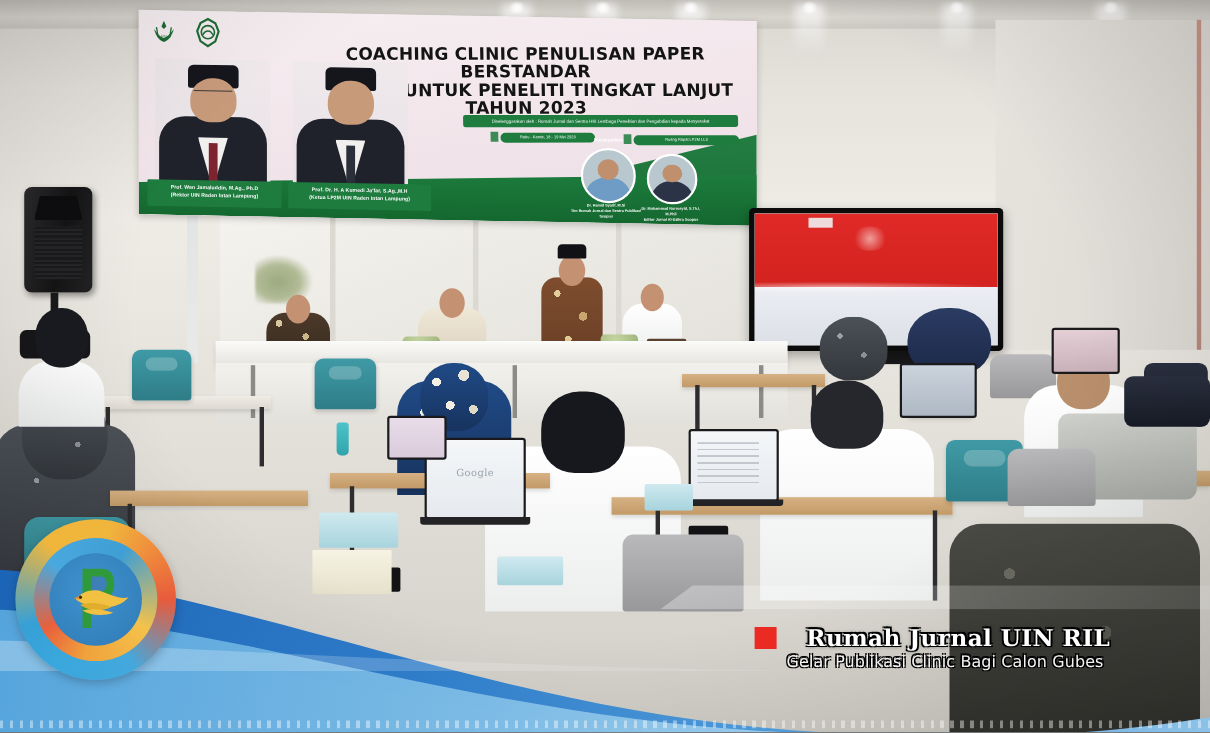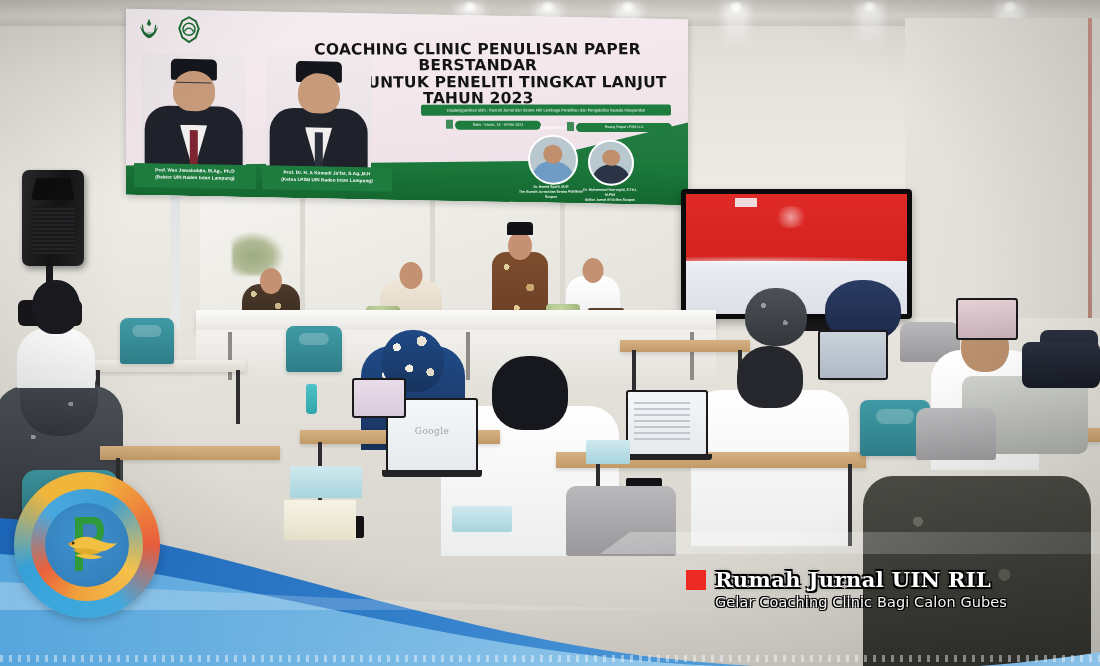--- a/index.html
+++ b/index.html
@@ -242,21 +242,21 @@
   .emblem-in{width:112px;height:112px;border-radius:50%;
     background:conic-gradient(from 30deg,#3f9fd4 0deg,#f4c14a 90deg,#f0a23c 160deg,#e8603c 210deg,#49a9de 280deg,#3f9fd4 360deg);
     display:flex;align-items:center;justify-content:center;}
   .emblem-core{position:relative;width:84px;height:84px;border-radius:50%;
     background:radial-gradient(circle at 45% 40%,#3f92cf,#2f7ab5);overflow:hidden;}
   .em-p{position:absolute;left:26px;top:12px;width:34px;height:58px;}
   .em-bird{position:absolute;left:18px;top:28px;width:56px;height:32px;}
 
   
   .caption{position:absolute;left:686px;bottom:56px;width:330px;}
-  .cap-title{display:flex;align-items:center;gap:9px;}
+  .cap-title{display:flex;align-items:center;gap:27px;}
   .cap-sq{width:20px;height:20px;background:#ec2a24;flex:0 0 20px;}
   .cap-h{font-family:"DejaVu Serif",serif;font-weight:bold;font-size:21px;color:#fff;
     letter-spacing:.4px;white-space:nowrap;
     text-shadow:-1.6px -1.6px 0 #000,1.6px -1.6px 0 #000,-1.6px 1.6px 0 #000,1.6px 1.6px 0 #000,0 0 4px rgba(0,0,0,.8);}
   .cap-sub{margin-top:2px;margin-left:29px;font-family:"DejaVu Sans",sans-serif;
     font-size:14.5px;color:#f3f3f3;letter-spacing:.1px;white-space:nowrap;
     text-shadow:-1.2px -1.2px 0 #000,1.2px -1.2px 0 #000,-1.2px 1.2px 0 #000,1.2px 1.2px 0 #000;}
 
   .vignette{position:absolute;inset:0;pointer-events:none;
     background:radial-gradient(ellipse at 50% 42%,rgba(0,0,0,0) 55%,rgba(0,0,0,.16) 100%);}
@@ -574,16 +574,16 @@
         </svg>
       </div>
     </div>
   </div>
 
   <div class="caption">
     <div class="cap-title">
       <div class="cap-sq"></div>
       <div class="cap-h">Rumah Jurnal UIN RIL</div>
     </div>
-    <div class="cap-sub">Gelar Coaching Clinic Bagi Calon Gubes</div>
+    <div class="cap-sub">Gelar Publikasi Clinic Bagi Calon Gubes</div>
   </div>
 
 </div>
 
 </body></html>

